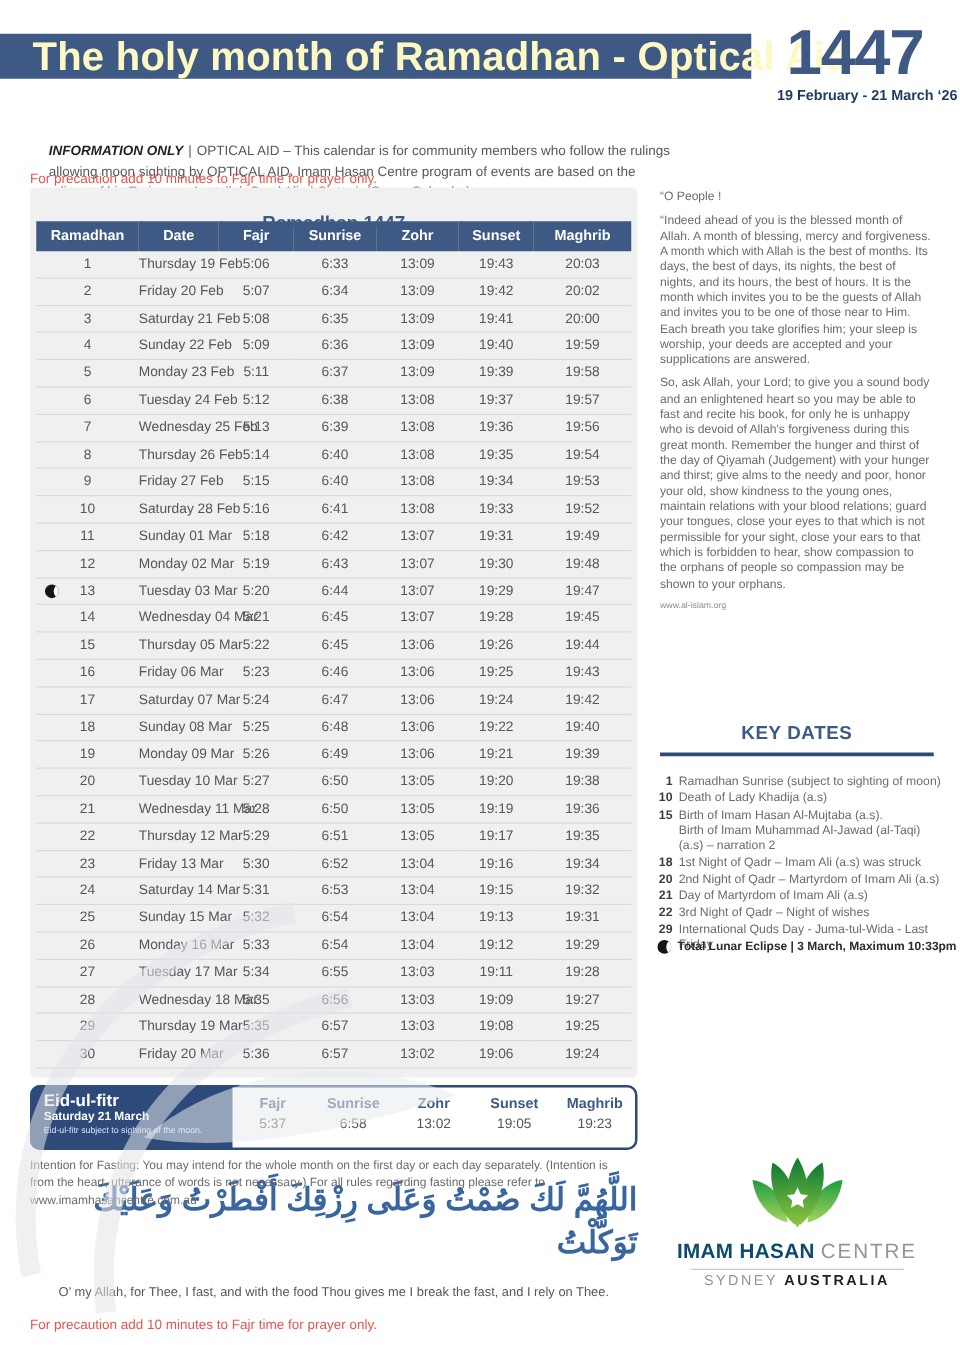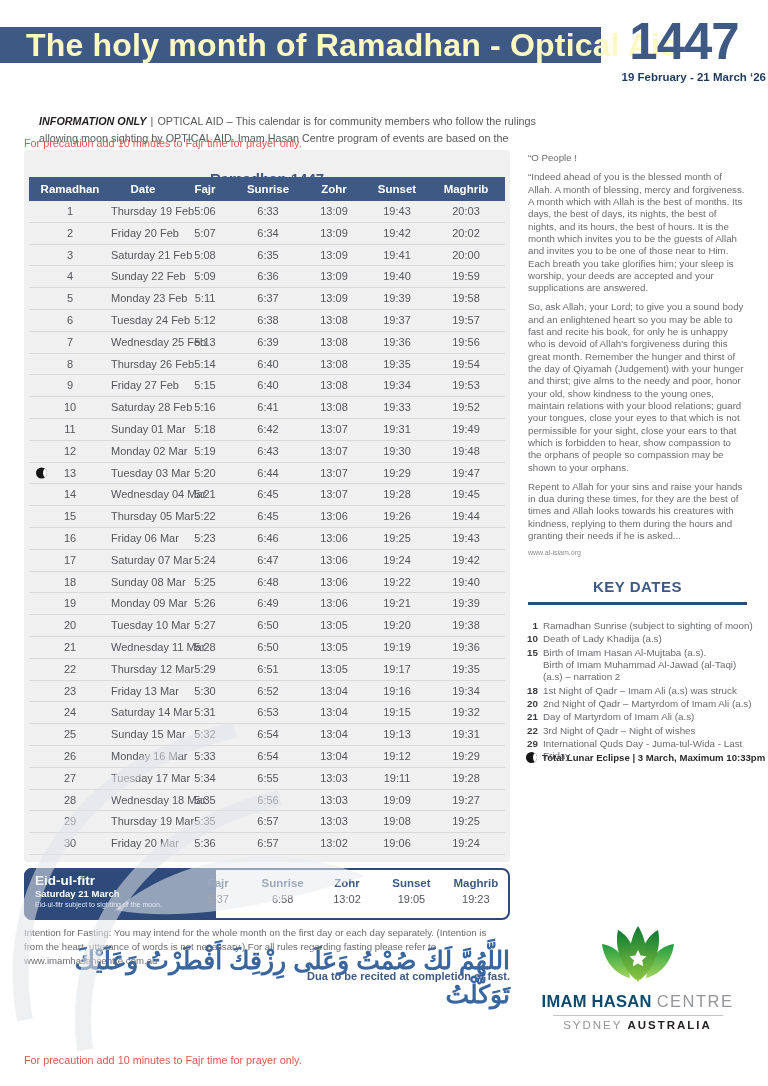--- a/index.html
+++ b/index.html
@@ -32,21 +32,21 @@
                 padding:0;border-bottom:1px solid #d9d9d9;white-space:nowrap;overflow:visible;}
   .cal-table td:first-child{position:relative;}
   .eclipse-icon{display:inline-block;width:11px;height:11px;border-radius:50%;background:#161616;
                 position:relative;overflow:hidden;vertical-align:middle;flex:none;}
   .eclipse-icon::after{content:"";position:absolute;right:-5px;top:0;width:9px;height:11px;
                 border-radius:50%;background:#fff;}
   .row-eclipse{position:absolute;left:7px;top:50%;transform:translateY(-50%);}
   
   .eid{position:absolute;top:868px;left:24px;width:486px;height:52px;border:2px solid #2d4a7b;
        border-radius:8px;background:#fff;box-sizing:border-box;z-index:2;}
-  .eid-left{position:absolute;top:-2px;left:-2px;width:192px;height:52px;background:#2d4a7b;
+  .eid-left{position:absolute;top:-2px;left:-2px;width:162px;height:52px;background:#2d4a7b;
             border-radius:8px 0 0 8px;color:#fff;padding:6px 0 0 11px;box-sizing:border-box;}
   .eid-title{font-size:13.5px;font-weight:800;line-height:1.05;}
   .eid-date{font-size:9.5px;font-weight:700;line-height:1.25;}
   .eid-note{font-size:7px;line-height:1.3;color:#dfe5ef;}
   .eid-times{position:absolute;left:160px;right:0;top:0;height:100%;display:flex;}
   .eid-col{flex:1;text-align:center;}
   .eid-h{font-size:11.5px;font-weight:700;color:#3e5a84;margin-top:7px;}
   .eid-v{font-size:11px;color:#55565a;margin-top:4px;}
   
   .intention{position:absolute;top:926px;left:24px;width:482px;font-size:9.6px;color:#6a6b6e;line-height:1.45;margin:0;z-index:2;}
@@ -426,30 +426,29 @@
           <div class="eid-v">19:05</div>
         </div>
         <div class="eid-col">
           <div class="eid-h">Maghrib</div>
           <div class="eid-v">19:23</div>
         </div>
       </div>
   </div>
 
   <p class="intention">Intention for Fasting: You may intend for the whole month on the first day or each day separately. (Intention is from the heart, utterance of words is not necessary.) For all rules regarding fasting please refer to www.imamhasancentre.com.au</p>
-  <p class="dua-label">Dua to be recited at completion of fast.</p>
   <p class="arabic">اللَّهُمَّ لَكَ صُمْتُ وَعَلَى رِزْقِكَ أَفْطَرْتُ وَعَلَيْكَ تَوَكَّلْتُ</p>
+  <p class="translation">O’ my Allah, for Thee, I fast, and with the food Thou gives me I break the fast, and I rely on Thee.</p>
   <p class="precaution prec-bottom">For precaution add 10 minutes to Fajr time for prayer only.</p>
 
   <div class="sermon">
     <div>
         <p>“O People !</p>
         <p>“Indeed ahead of you is the blessed month of Allah. A month of blessing, mercy and forgiveness. A month which with Allah is the best of months. Its days, the best of days, its nights, the best of nights, and its hours, the best of hours. It is the month which invites you to be the guests of Allah and invites you to be one of those near to Him. Each breath you take glorifies him; your sleep is worship, your deeds are accepted and your supplications are answered.</p>
         <p>So, ask Allah, your Lord; to give you a sound body and an enlightened heart so you may be able to fast and recite his book, for only he is unhappy who is devoid of Allah's forgiveness during this great month. Remember the hunger and thirst of the day of Qiyamah (Judgement) with your hunger and thirst; give alms to the needy and poor, honor your old, show kindness to the young ones, maintain relations with your blood relations; guard your tongues, close your eyes to that which is not permissible for your sight, close your ears to that which is forbidden to hear, show compassion to the orphans of people so compassion may be shown to your orphans.</p>
-        <p>Repent to Allah for your sins and raise your hands in dua during these times, for they are the best of times and Allah looks towards his creatures with kindness, replying to them during the hours and granting their needs if he is asked...</p>
       </div>
     <div class="source">www.al-islam.org</div>
   </div>
 
   <div class="keydates-head">
     <h2>KEY DATES</h2>
     <div class="kd-rule"></div>
   </div>
   <div class="kd-list">
       <div class="kd-item">

